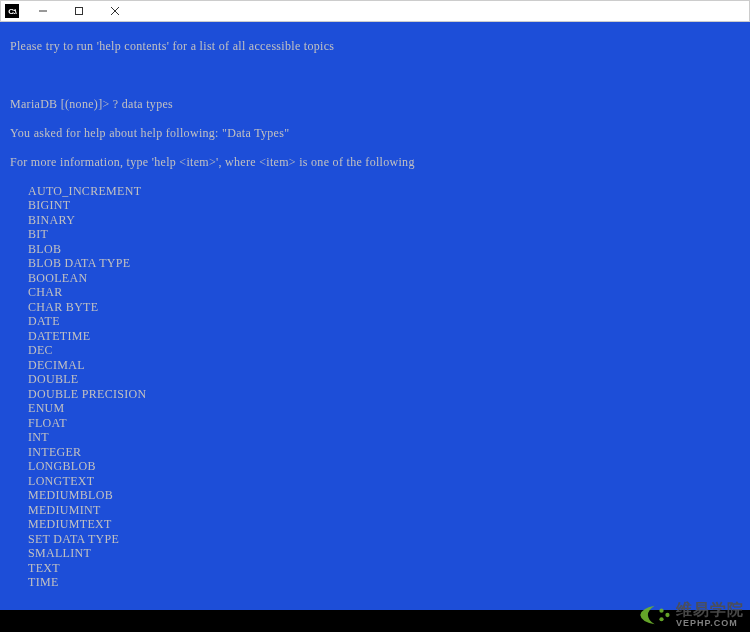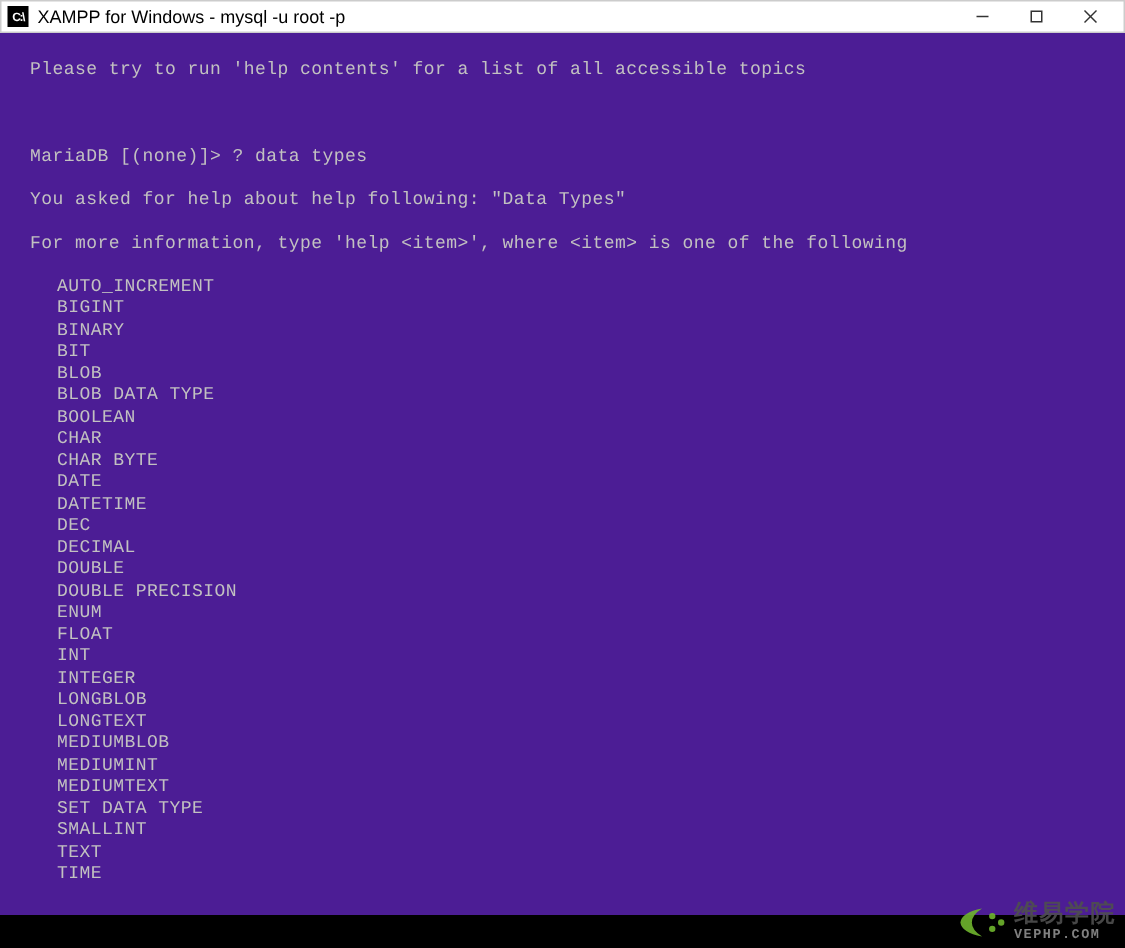--- a/index.html
+++ b/index.html
@@ -42,26 +42,26 @@
       height: 20px;
       display: flex;
       align-items: center;
       justify-content: center;
       font-size: 11px;
       color: #333;
       cursor: pointer;
     }
     .titlebar .win-btn svg { width: 10px; height: 10px; }
     .terminal {
-      background: #4c1d95;
+      background: #1d4ed8;
       color: #c2c1c1;
       font-size: 12px;
       line-height: 14.5px;
-      padding: 2px 20px;
-      font-family: Liberation Mono, monospace;
+      padding: 2px 10px;
+      font-family: Liberation Serif, serif;
       white-space: pre;
       letter-spacing: 0.3px;
       height: 588px;
       overflow: hidden;
     }
     .topic-list .item { padding-left: 18px; }
     .watermark {
       position: absolute;
       right: 6px;
       bottom: 4px;
@@ -82,33 +82,32 @@
       line-height: 1.05;
     }
     .watermark .cn {
       font-family: "Microsoft YaHei", "SimHei", sans-serif;
       font-size: 16px;
       font-weight: 700;
       letter-spacing: 1px;
       color: #4f4f4f;
     }
     .watermark .url {
-      font-family: Liberation Mono, monospace;
+      font-family: Liberation Sans, sans-serif;
       font-size: 9px;
       font-weight: 700;
       color: #8e8e8e;
       letter-spacing: 1px;
     }
   </style>
 </head>
 <body>
 
 <div class="titlebar">
   <div class="app-icon">C:\</div>
-  <div class="title-text">XAMPP for Windows - mysql  -u root -p</div>
   <div class="win-btns">
     <div class="win-btn">
       <svg viewBox="0 0 10 10">
           <line x1="1" y1="5" x2="9" y2="5" stroke="#333" stroke-width="1"></line>
         </svg>
     </div>
     <div class="win-btn">
       <svg viewBox="0 0 10 10">
           <rect x="1.5" y="1.5" width="7" height="7" fill="none" stroke="#333" stroke-width="1"></rect>
         </svg>

